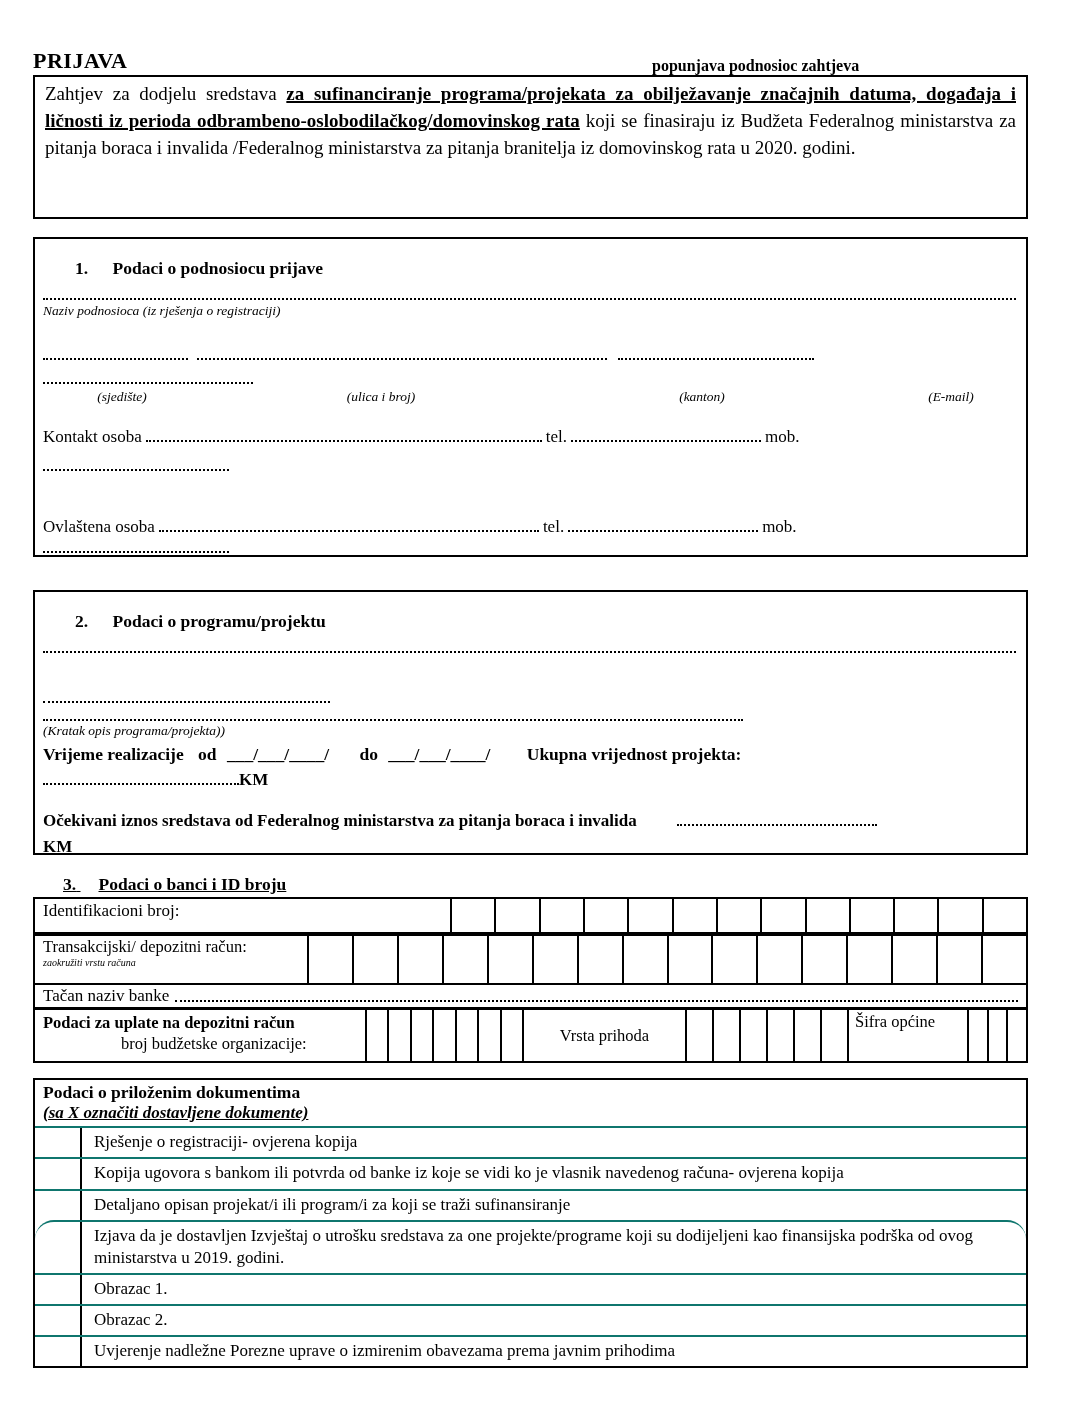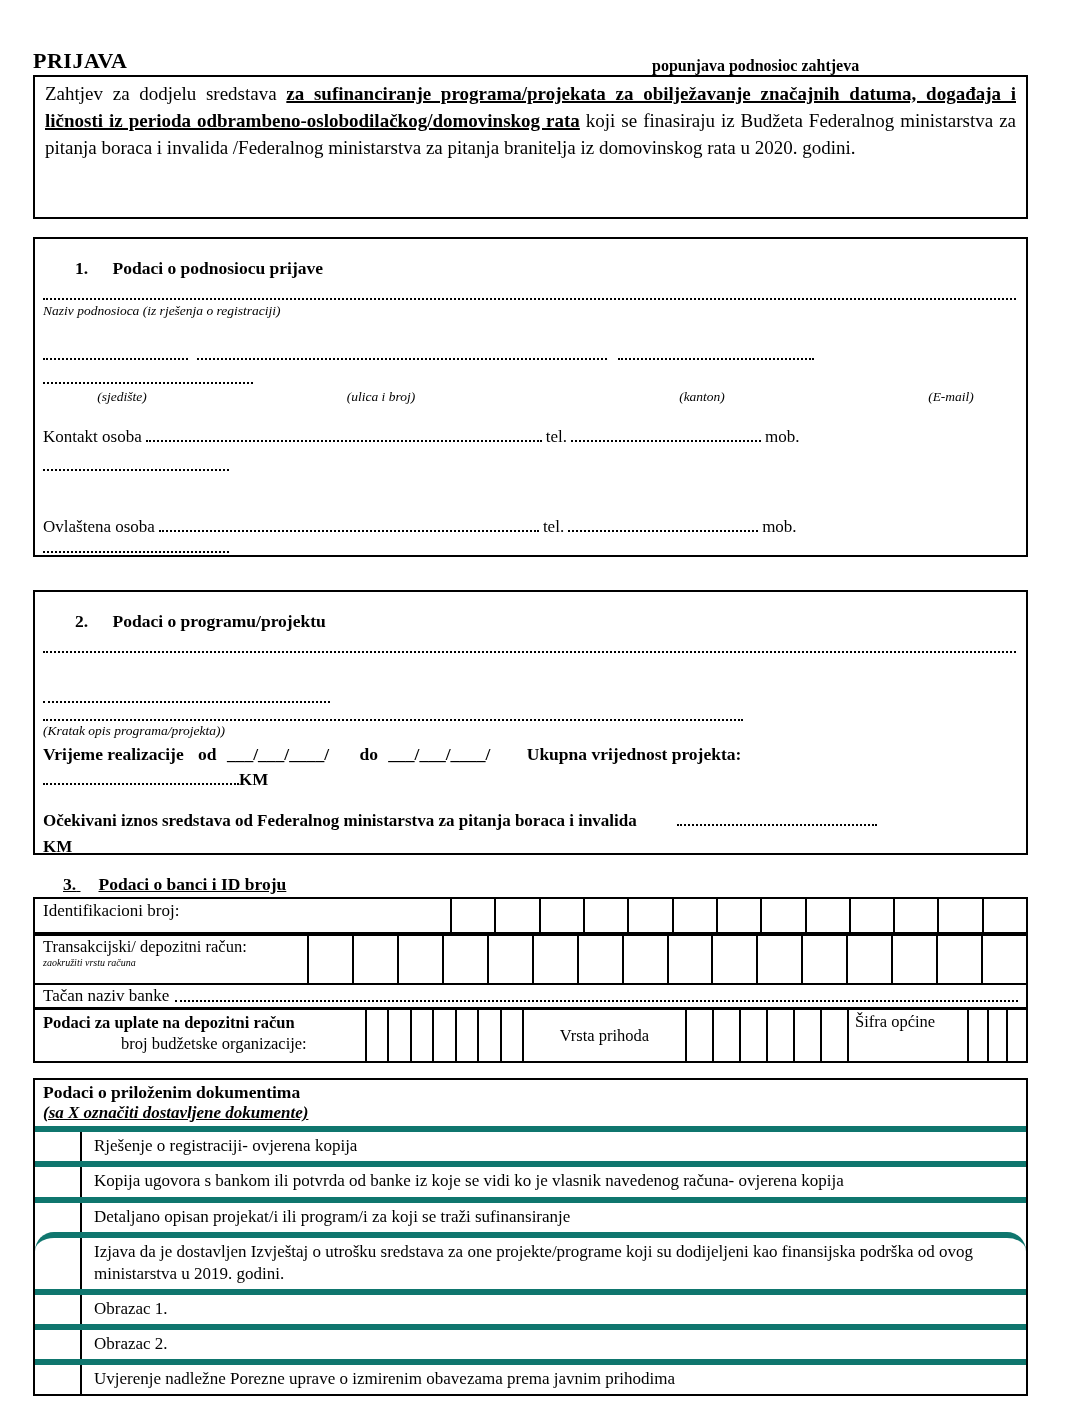--- a/index.html
+++ b/index.html
@@ -56,21 +56,21 @@
   .g1{width:157px;} .g2{width:162px;} .g3{flex:1;}
   .wide-cell{box-sizing:border-box;border-left:2px solid #000;font-size:16.5px;}
   #vrsta-cell{width:163px;display:flex;align-items:center;justify-content:center;}
   #sifra-cell{width:120px;padding:2px 6px;}
 
   
   #docs-table{position:absolute;left:33px;top:1078px;width:991px;border:2px solid #000;}
   #docs-head{padding:2px 8px 3px 8px;}
   #docs-head .t1{font-size:17.5px;font-weight:bold;line-height:1.2;}
   #docs-head .t2{font-size:17px;font-weight:bold;font-style:italic;text-decoration:underline;line-height:1.2;}
-  .t4row{display:flex;border-top:6px solid #0f766e;}
+  .t4row{display:flex;border-top:2px solid #0f766e;}
   .t4check{width:45px;border-right:2px solid #000;flex:none;}
   .t4text{flex:1;padding:3px 8px 4px 12px;font-size:17px;line-height:1.3;}
   .h31{min-height:24px;} .h50{min-height:43px;border-radius:19px;} .h27{min-height:20px;}
 </style>
 </head>
 <body>
 
 <div class="page">
 
   <div class="abs" id="doc-title">PRIJAVA</div>

